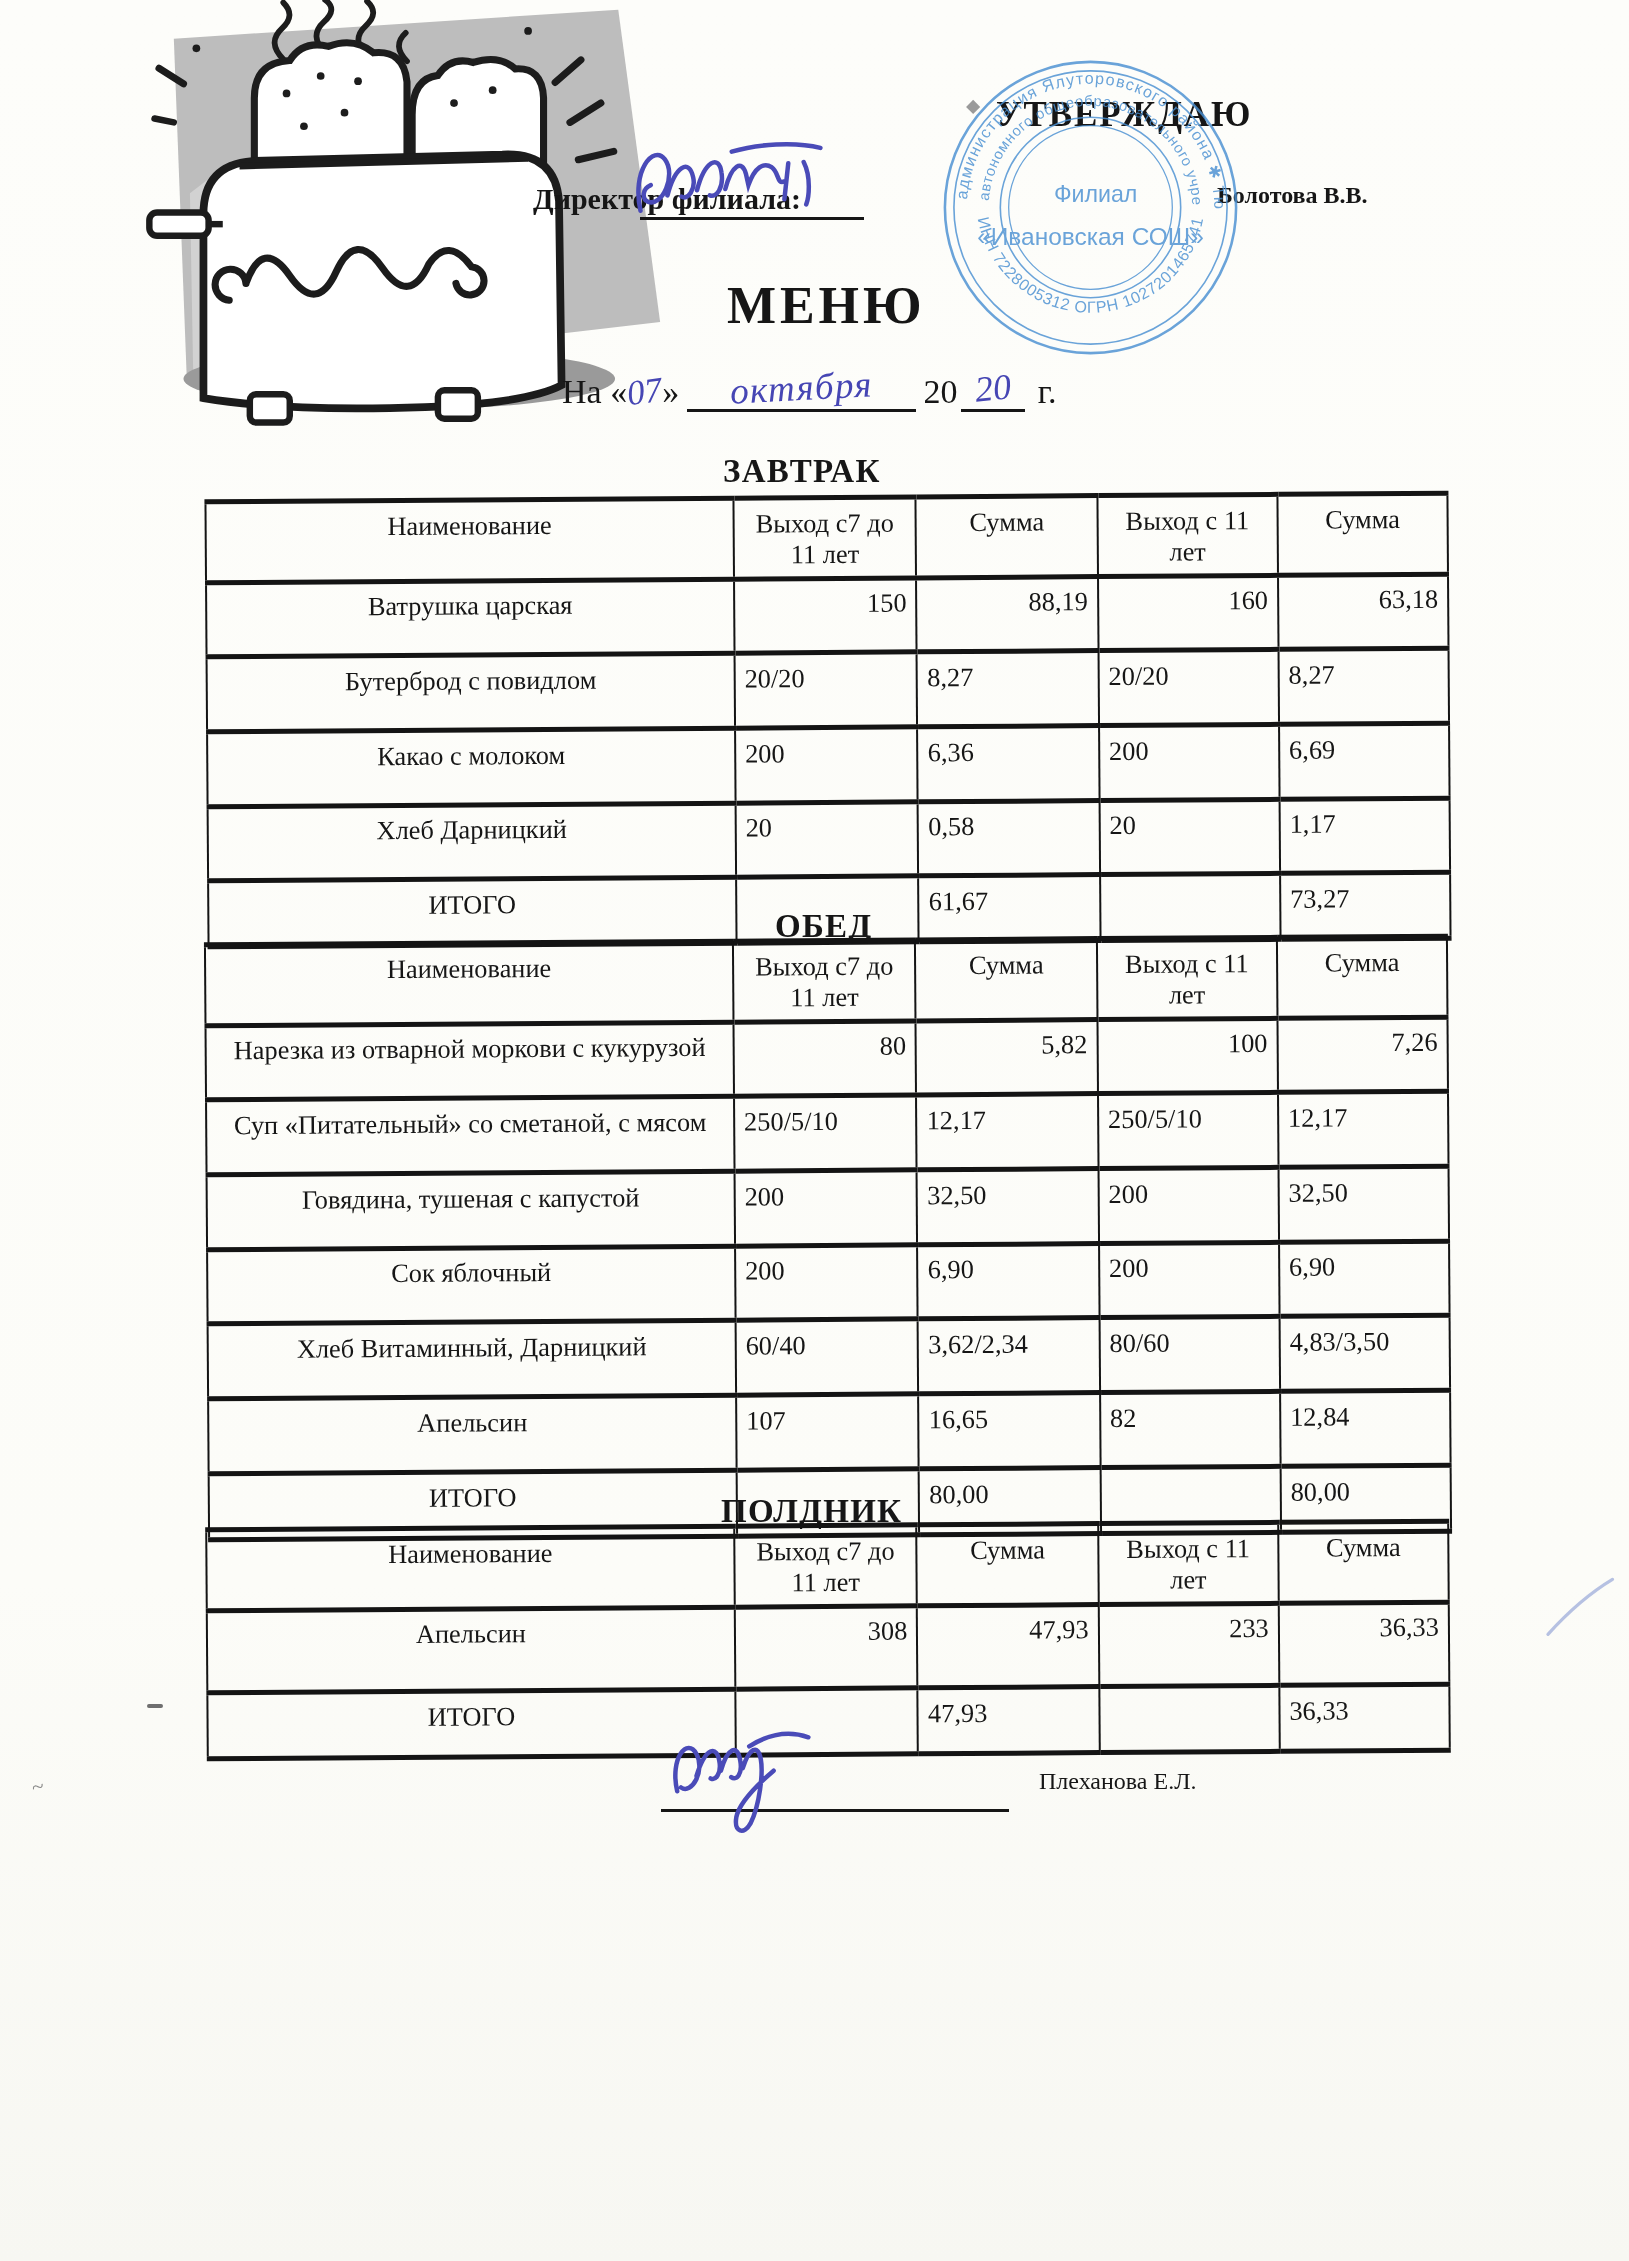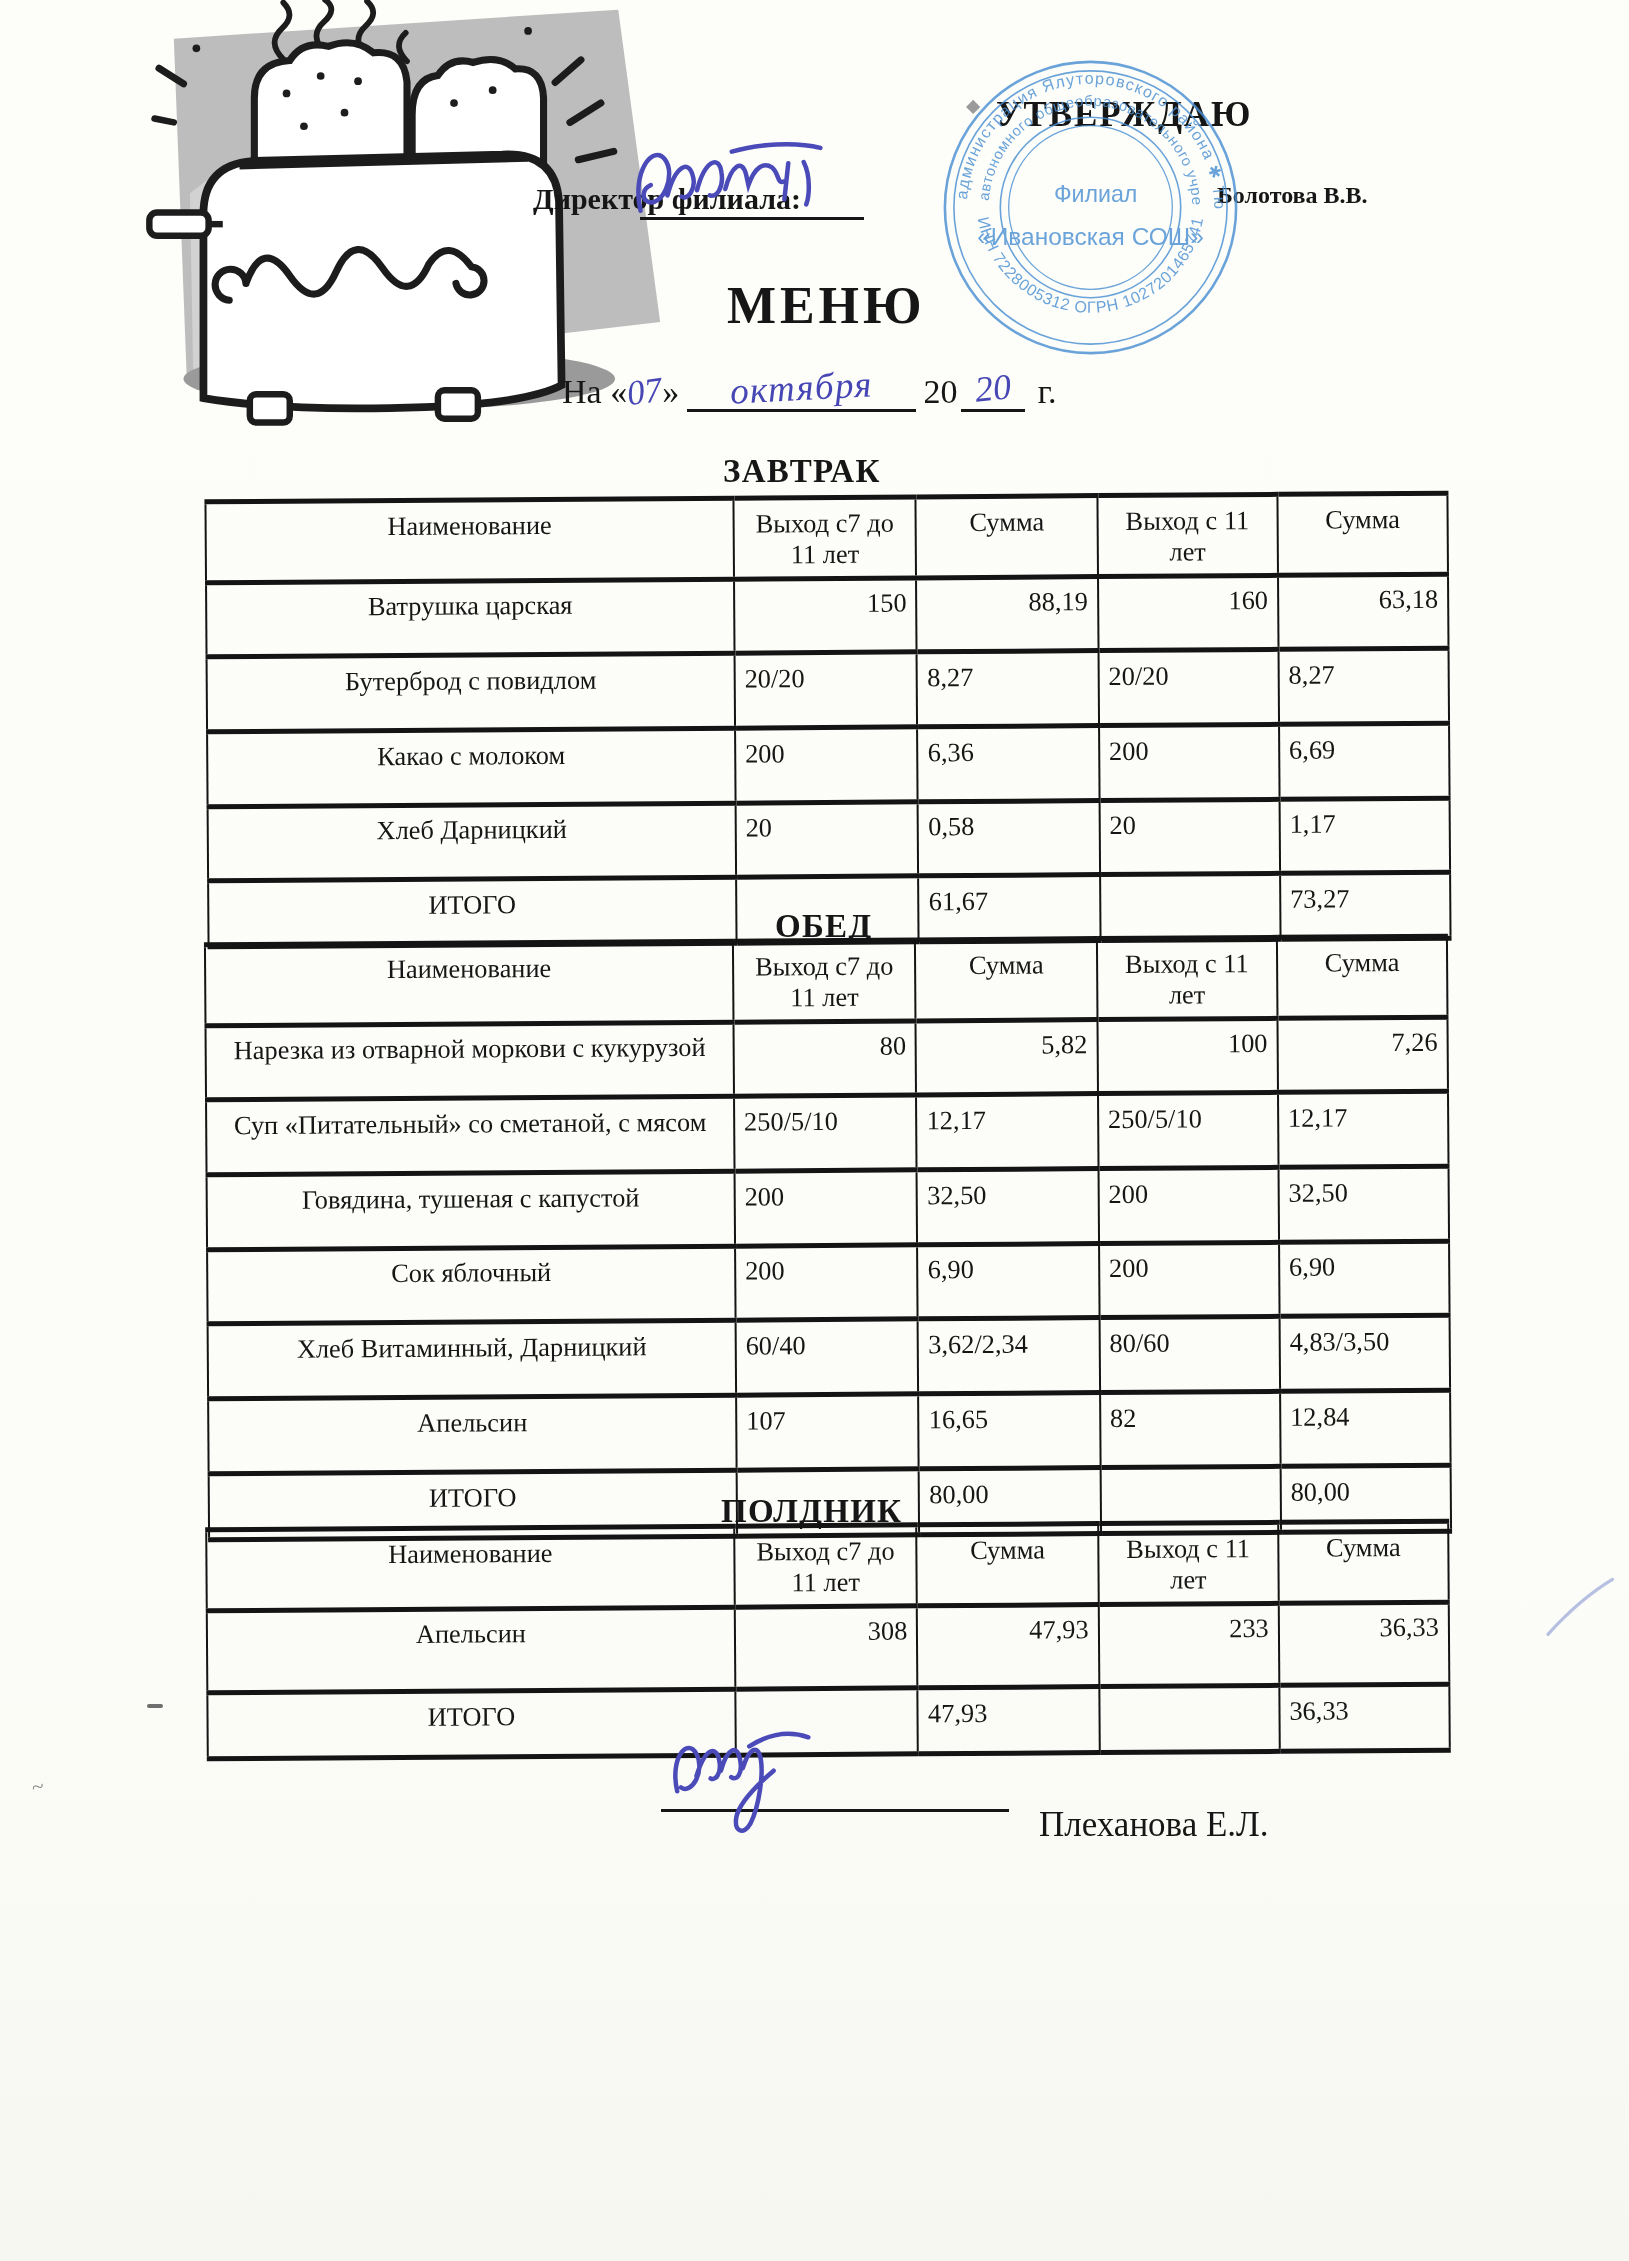--- a/index.html
+++ b/index.html
@@ -27,21 +27,21 @@
   .hand-year{transform:rotate(-6deg);font-size:36px;}
   .fill-line{display:inline-block;border-bottom:3.2px solid #161616;text-align:center;vertical-align:bottom;}
   .month-line{width:229px;margin:0 7.7px;}
   .year-line{width:64px;margin:0 3.9px;}
   .section-title{font-size:33px;font-weight:bold;letter-spacing:1.3px;}
   .bf-title{left:723px;top:453px;}
   .ln-title{left:775px;top:908px;}
   .sn-title{left:721px;top:1493px;}
   .responsible-label{left:211px;top:1768px;font-size:34px;}
   .responsible-underline{left:661px;top:1773px;width:348px;height:36px;border-bottom:3.9px solid #161616;}
-  .responsible-name{left:1039px;top:1805px;font-size:35px;}
+  .responsible-name{left:1039px;top:1768px;font-size:24px;}
   
   table.menu-table{
     position:absolute;left:206px;width:1244px;
     border-collapse:collapse;
     transform:rotate(-0.4deg);
     font-size:26.4px;
     background:transparent;
   }
   .bf-table{top:495px;}
   .ln-table{top:938px;}

